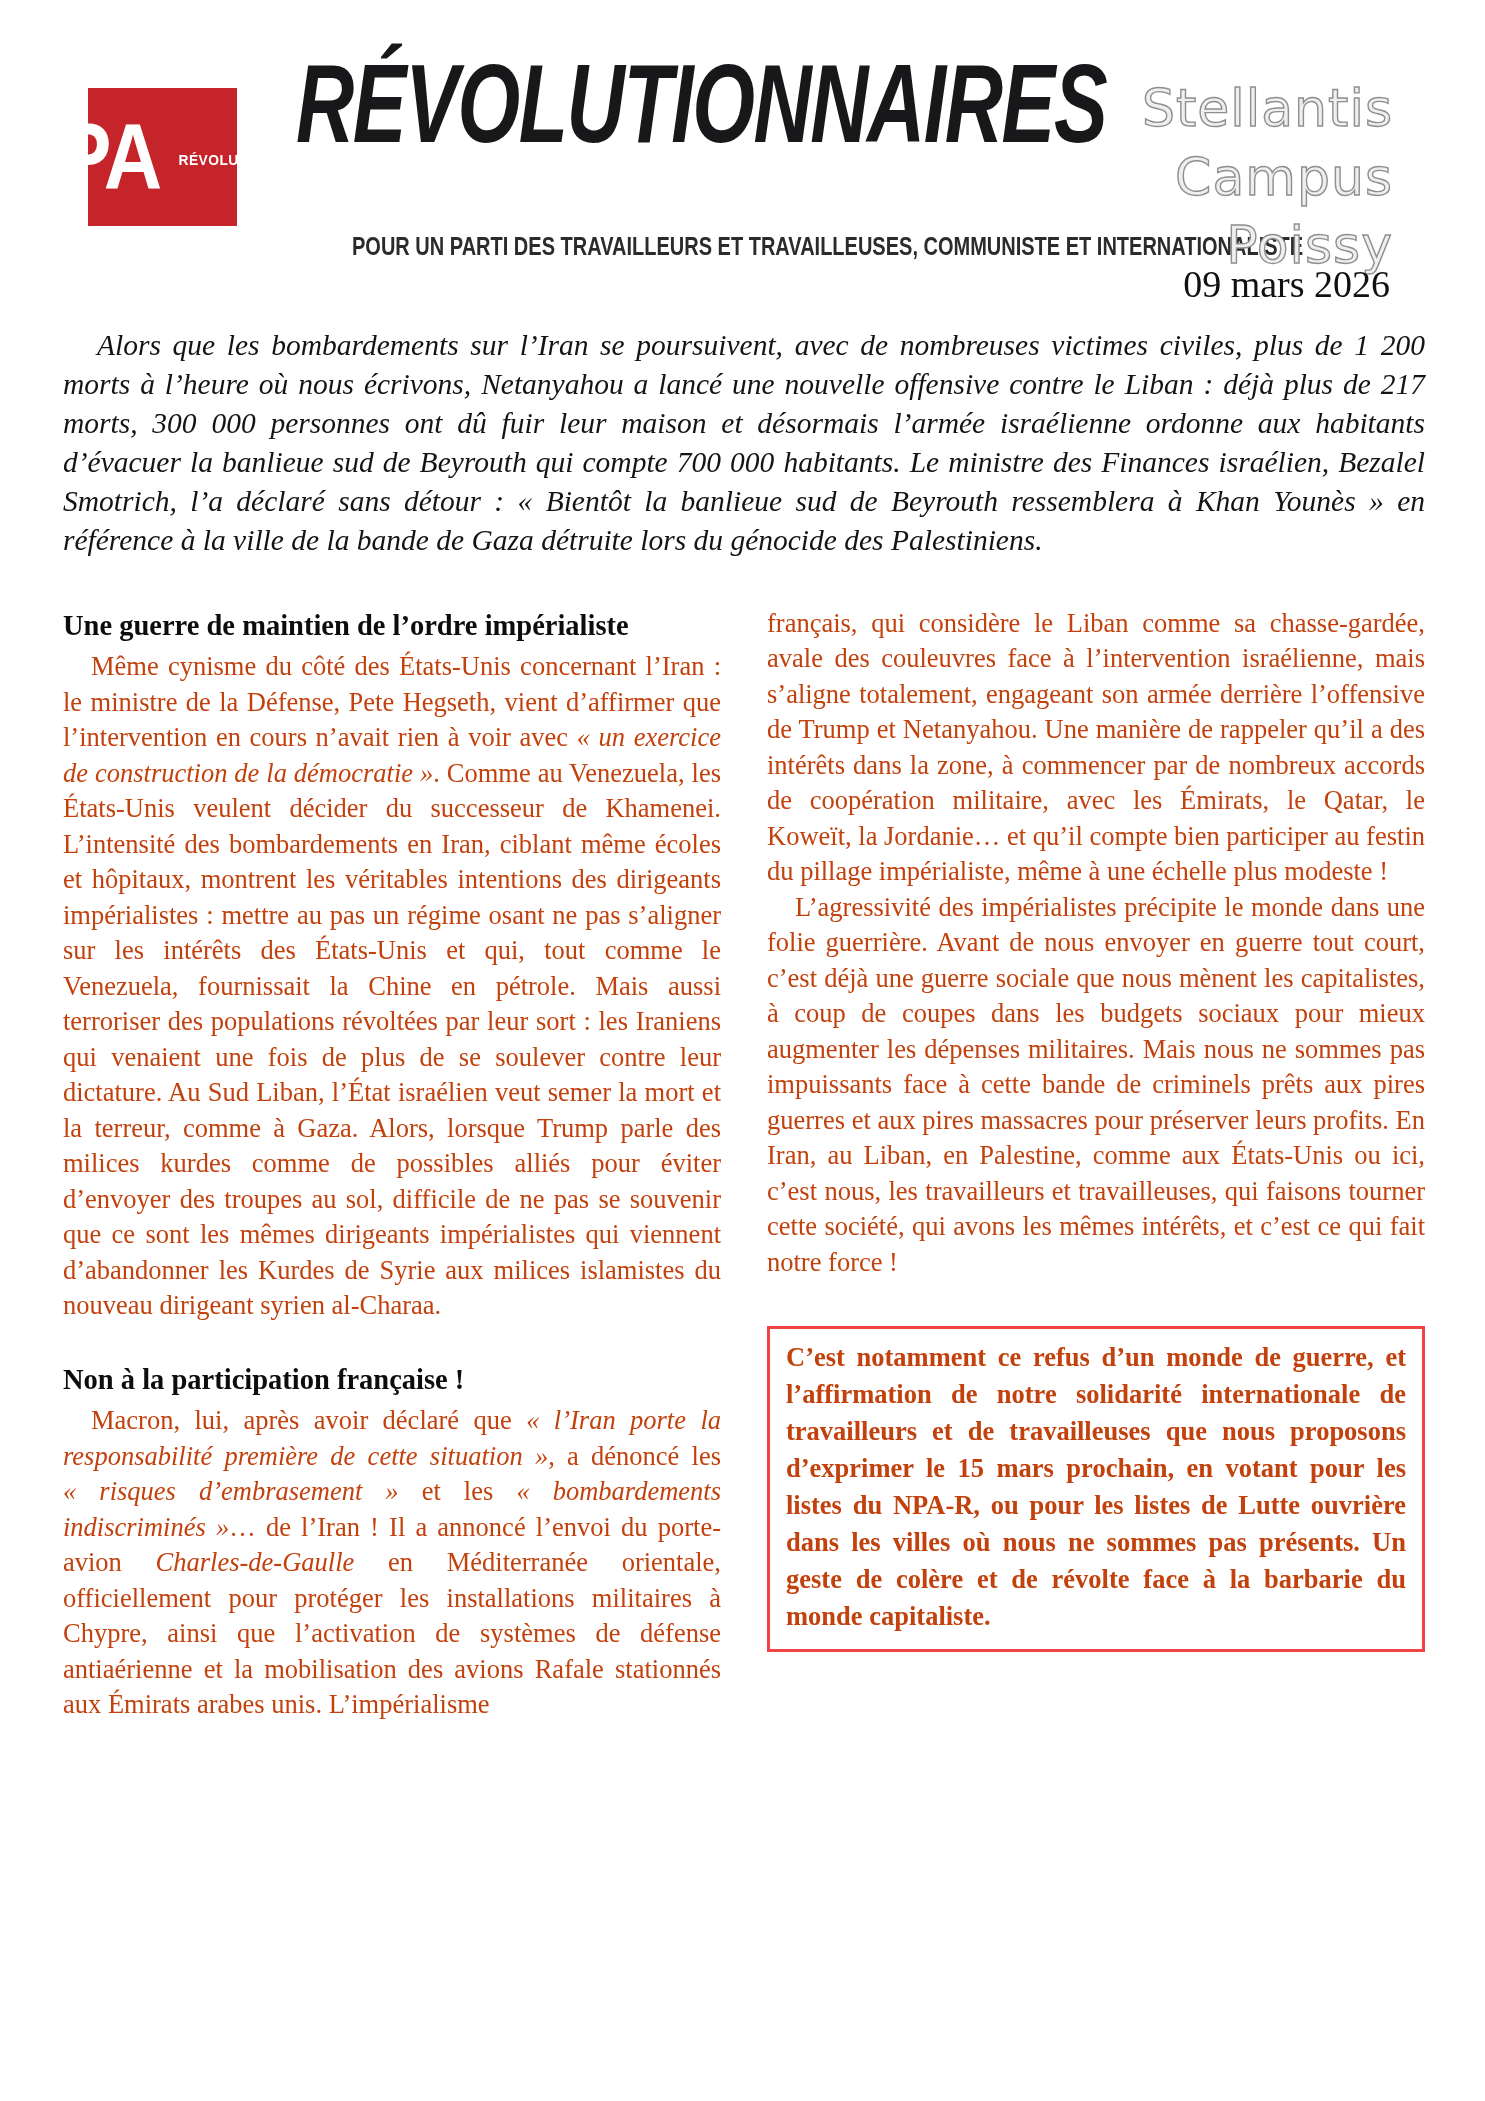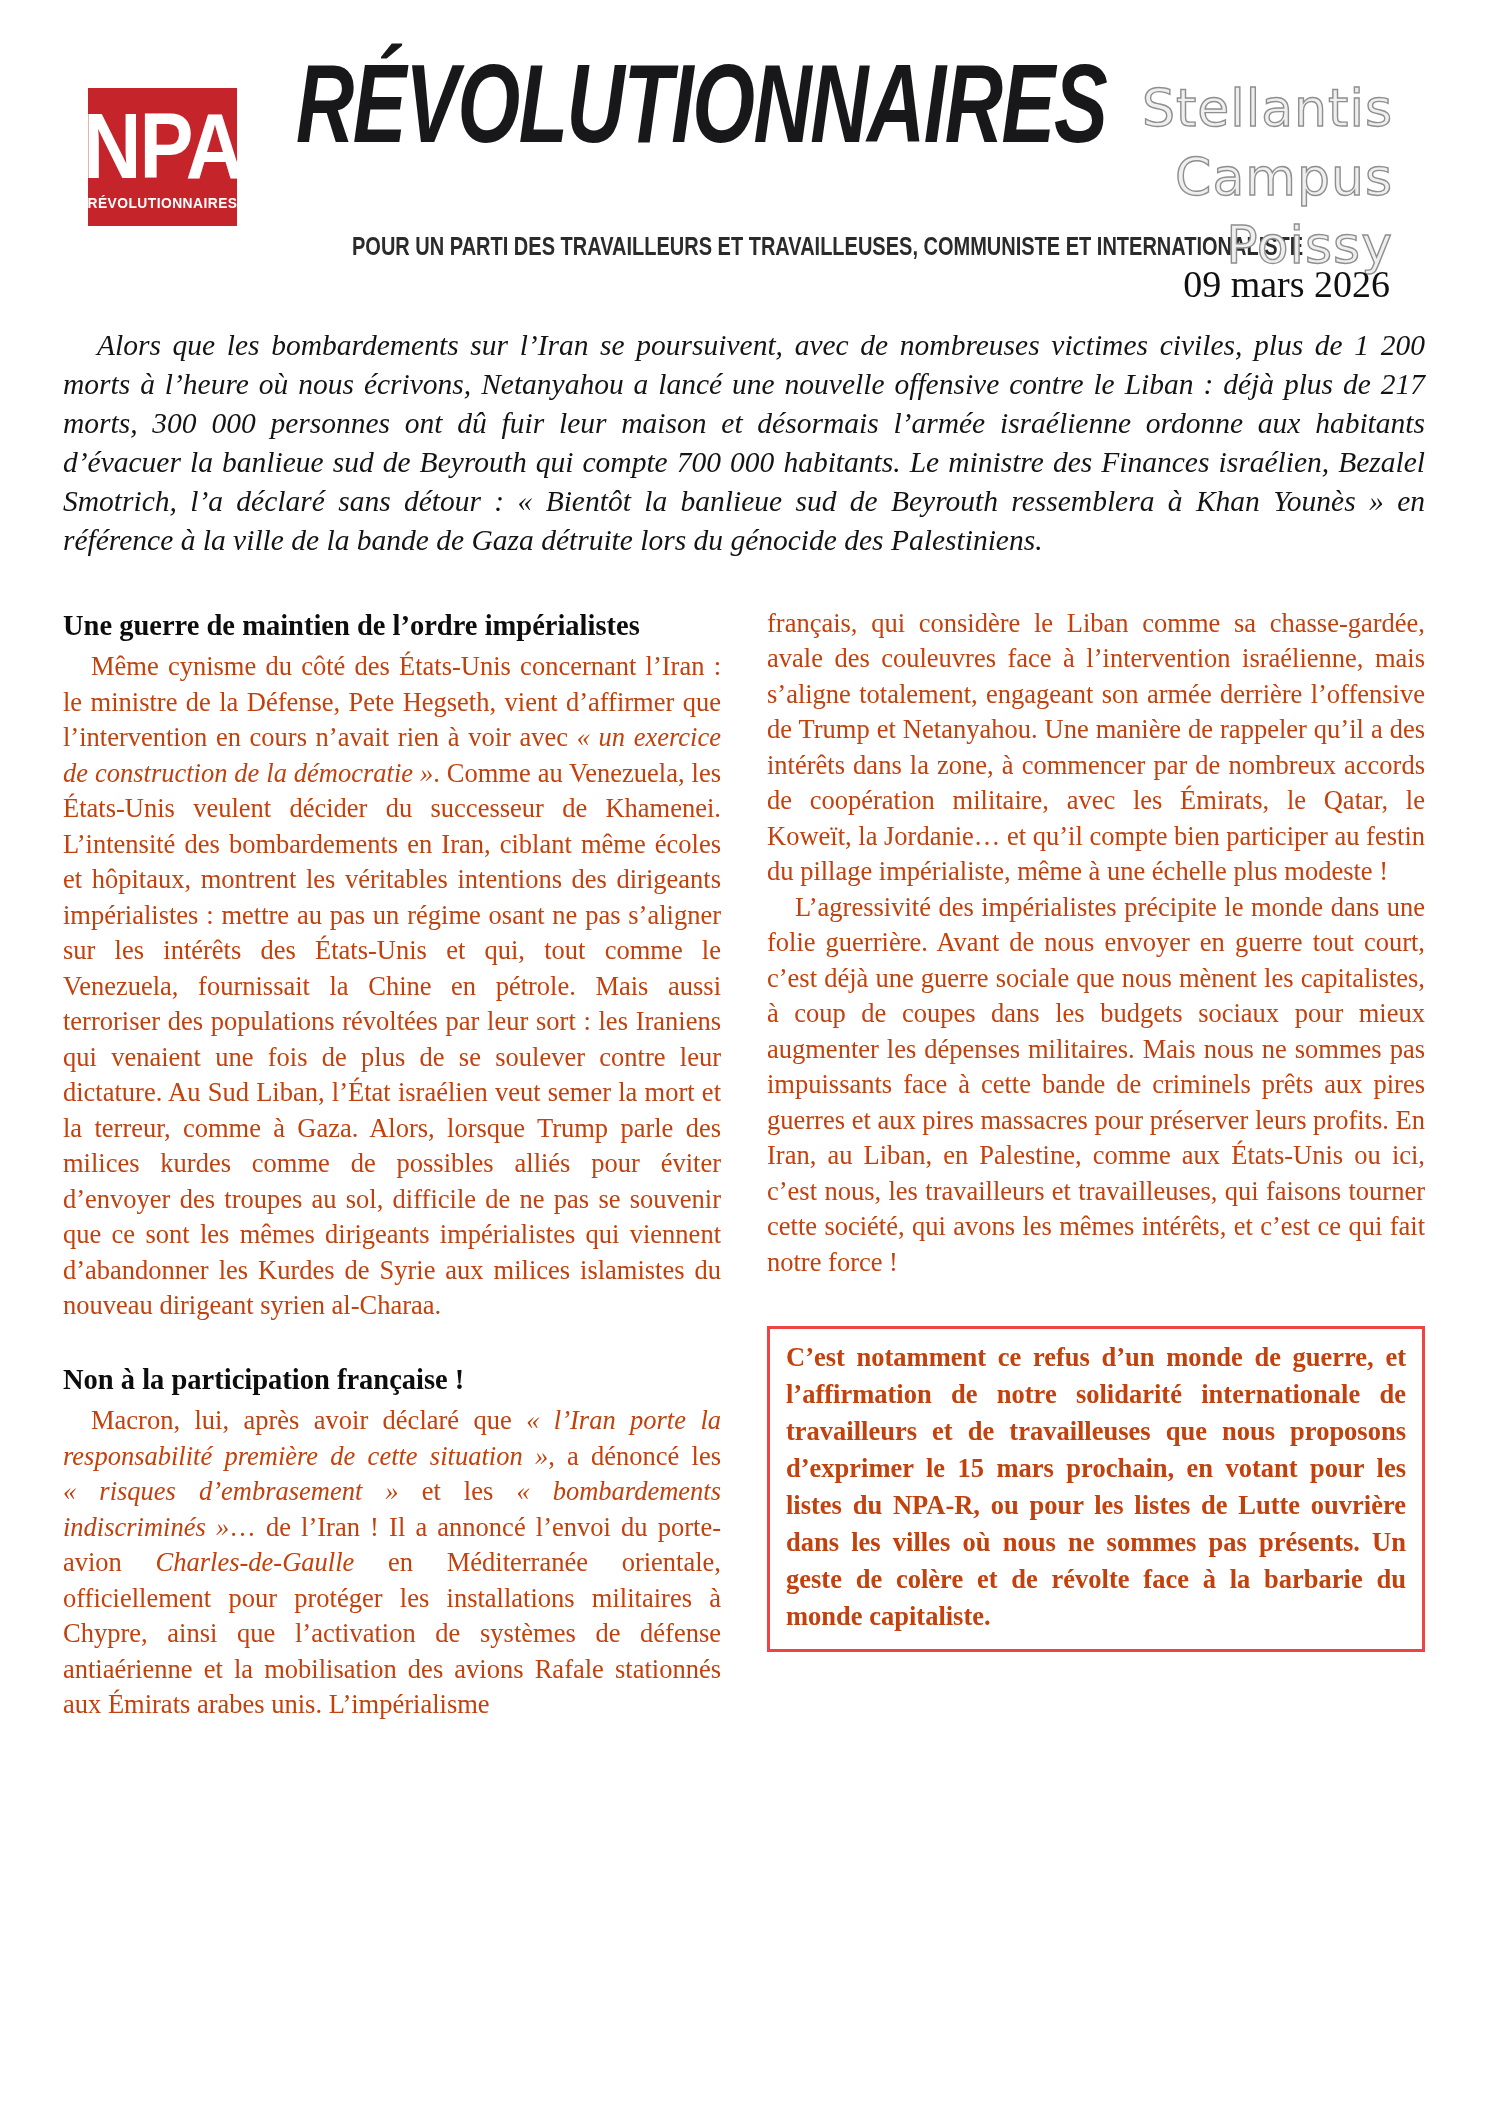--- a/index.html
+++ b/index.html
@@ -8,21 +8,21 @@
     width:1485px;height:2101px;
     background:#ffffff;
     font-family:"Liberation Serif",serif;
     color:#121212;
     overflow:hidden;
   }
   
   .logo{
     position:absolute;left:88px;top:88px;
     width:149px;height:138px;
-    display:flex;flex-direction:column;align-items:center;justify-content:center;
+    display:flex;flex-direction:row;align-items:center;justify-content:center;
     font-family:"Liberation Sans",sans-serif;
   }
   .logo-npa{
     color:#fff;font-weight:bold;font-size:92px;line-height:0.95;
     transform:scaleX(0.88);letter-spacing:-2px;
   }
   .logo-sub{
     color:#fff;font-weight:bold;font-size:15px;letter-spacing:0.5px;
     transform:scaleX(0.92);white-space:nowrap;margin-top:4px;
   }
@@ -113,21 +113,21 @@
       <div>Campus</div>
       <div>Poissy</div>
     </div>
     <div class="date-line">09 mars 2026</div>
   </header>
 
   <div class="content">
     <p class="lede">Alors que les bombardements sur l’Iran se poursuivent, avec de nombreuses victimes civiles, plus de 1&nbsp;200 morts à l’heure où nous écrivons, Netanyahou a lancé une nouvelle offensive contre le Liban&nbsp;: déjà plus de 217 morts, 300&nbsp;000 personnes ont dû fuir leur maison et désormais l’armée israélienne ordonne aux habitants d’évacuer la banlieue sud de Beyrouth qui compte 700&nbsp;000 habitants. Le ministre des Finances israélien, Bezalel Smotrich, l’a déclaré sans détour&nbsp;: «&nbsp;Bientôt la banlieue sud de Beyrouth ressemblera à Khan Younès&nbsp;» en référence à la ville de la bande de Gaza détruite lors du génocide des Palestiniens.</p>
     <div class="columns">
       <div class="col" id="col-left">
-          <h2 class="sec-heading">Une guerre de maintien de l’ordre impérialistes</h2>
+          <h2 class="sec-heading">Une guerre de maintien de l’ordre impérialiste</h2>
           <p class="para"><span>Même cynisme du côté des États-Unis concernant l’Iran&nbsp;: le ministre de la Défense, Pete Hegseth, vient d’affirmer que l’intervention en cours n’avait rien à voir avec </span><span class="it">«&nbsp;un exercice de construction de la démocratie&nbsp;»</span><span>. Comme au Venezuela, les États-Unis veulent décider du successeur de Khamenei. L’intensité des bombardements en Iran, ciblant même écoles et hôpitaux, montrent les véritables intentions des dirigeants impérialistes&nbsp;: mettre au pas un régime osant ne pas s’aligner sur les intérêts des États-Unis et qui, tout comme le Venezuela, fournissait la Chine en pétrole. Mais aussi terroriser des populations révoltées par leur sort&nbsp;: les Iraniens qui venaient une fois de plus de se soulever contre leur dictature. Au Sud Liban, l’État israélien veut semer la mort et la terreur, comme à Gaza. Alors, lorsque Trump parle des milices kurdes comme de possibles alliés pour éviter d’envoyer des troupes au sol, difficile de ne pas se souvenir que ce sont les mêmes dirigeants impérialistes qui viennent d’abandonner les Kurdes de Syrie aux milices islamistes du nouveau dirigeant syrien al-Charaa.</span></p>
           <h2 class="sec-heading">Non à la participation française&nbsp;!</h2>
           <p class="para"><span>Macron, lui, après avoir déclaré que </span><span class="it">«&nbsp;l’Iran porte la responsabilité première de cette situation&nbsp;»</span><span>, a dénoncé les </span><span class="it">«&nbsp;risques d’embrasement&nbsp;»</span><span> et les </span><span class="it">«&nbsp;bombardements indiscriminés&nbsp;»</span><span>… de l’Iran&nbsp;! Il a annoncé l’envoi du porte-avion </span><span class="it">Charles-de-Gaulle</span><span> en Méditerranée orientale, officiellement pour protéger les installations militaires à Chypre, ainsi que l’activation de systèmes de défense antiaérienne et la mobilisation des avions Rafale stationnés aux Émirats arabes unis. L’impérialisme</span></p>
         </div>
       <div class="col" id="col-right">
           <p class="para cont"><span>français, qui considère le Liban comme sa chasse-gardée, avale des couleuvres face à l’intervention israélienne, mais s’aligne totalement, engageant son armée derrière l’offensive de Trump et Netanyahou. Une manière de rappeler qu’il a des intérêts dans la zone, à commencer par de nombreux accords de coopération militaire, avec les Émirats, le Qatar, le Koweït, la Jordanie… et qu’il compte bien participer au festin du pillage impérialiste, même à une échelle plus modeste&nbsp;!</span></p>
           <p class="para"><span>L’agressivité des impérialistes précipite le monde dans une folie guerrière. Avant de nous envoyer en guerre tout court, c’est déjà une guerre sociale que nous mènent les capitalistes, à coup de coupes dans les budgets sociaux pour mieux augmenter les dépenses militaires. Mais nous ne sommes pas impuissants face à cette bande de criminels prêts aux pires guerres et aux pires massacres pour préserver leurs profits. En Iran, au Liban, en Palestine, comme aux États-Unis ou ici, c’est nous, les travailleurs et travailleuses, qui faisons tourner cette société, qui avons les mêmes intérêts, et c’est ce qui fait notre force&nbsp;!</span></p>
           <p class="para boxed"><span>C’est notamment ce refus d’un monde de guerre, et l’affirmation de notre solidarité internationale de travailleurs et de travailleuses que nous proposons d’exprimer le 15 mars prochain, en votant pour les listes du NPA-R, ou pour les listes de Lutte ouvrière dans les villes où nous ne sommes pas présents. Un geste de colère et de révolte face à la barbarie du monde capitaliste.</span></p>
         </div>
     </div>

